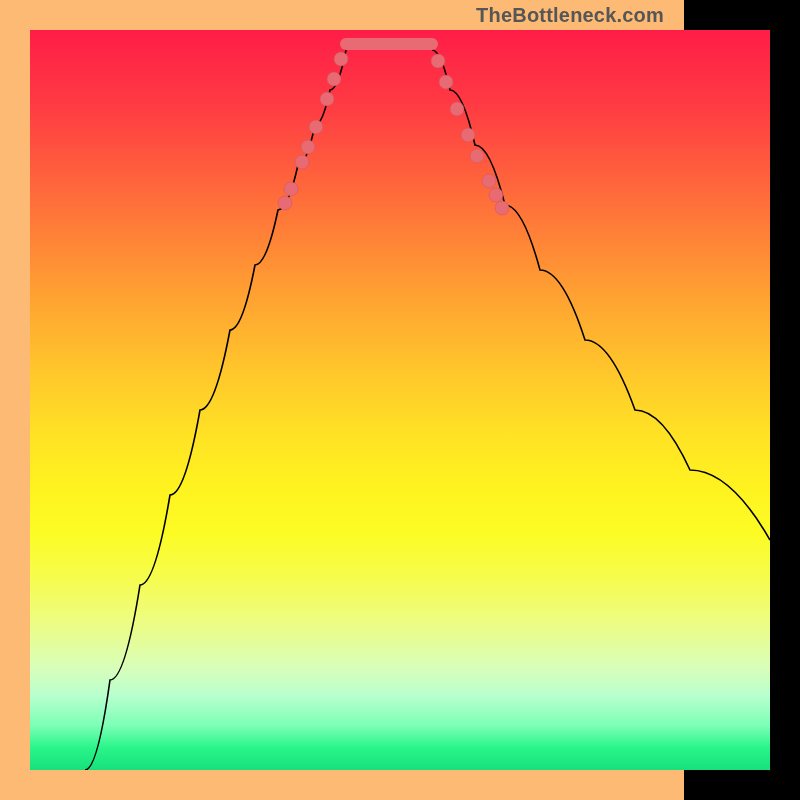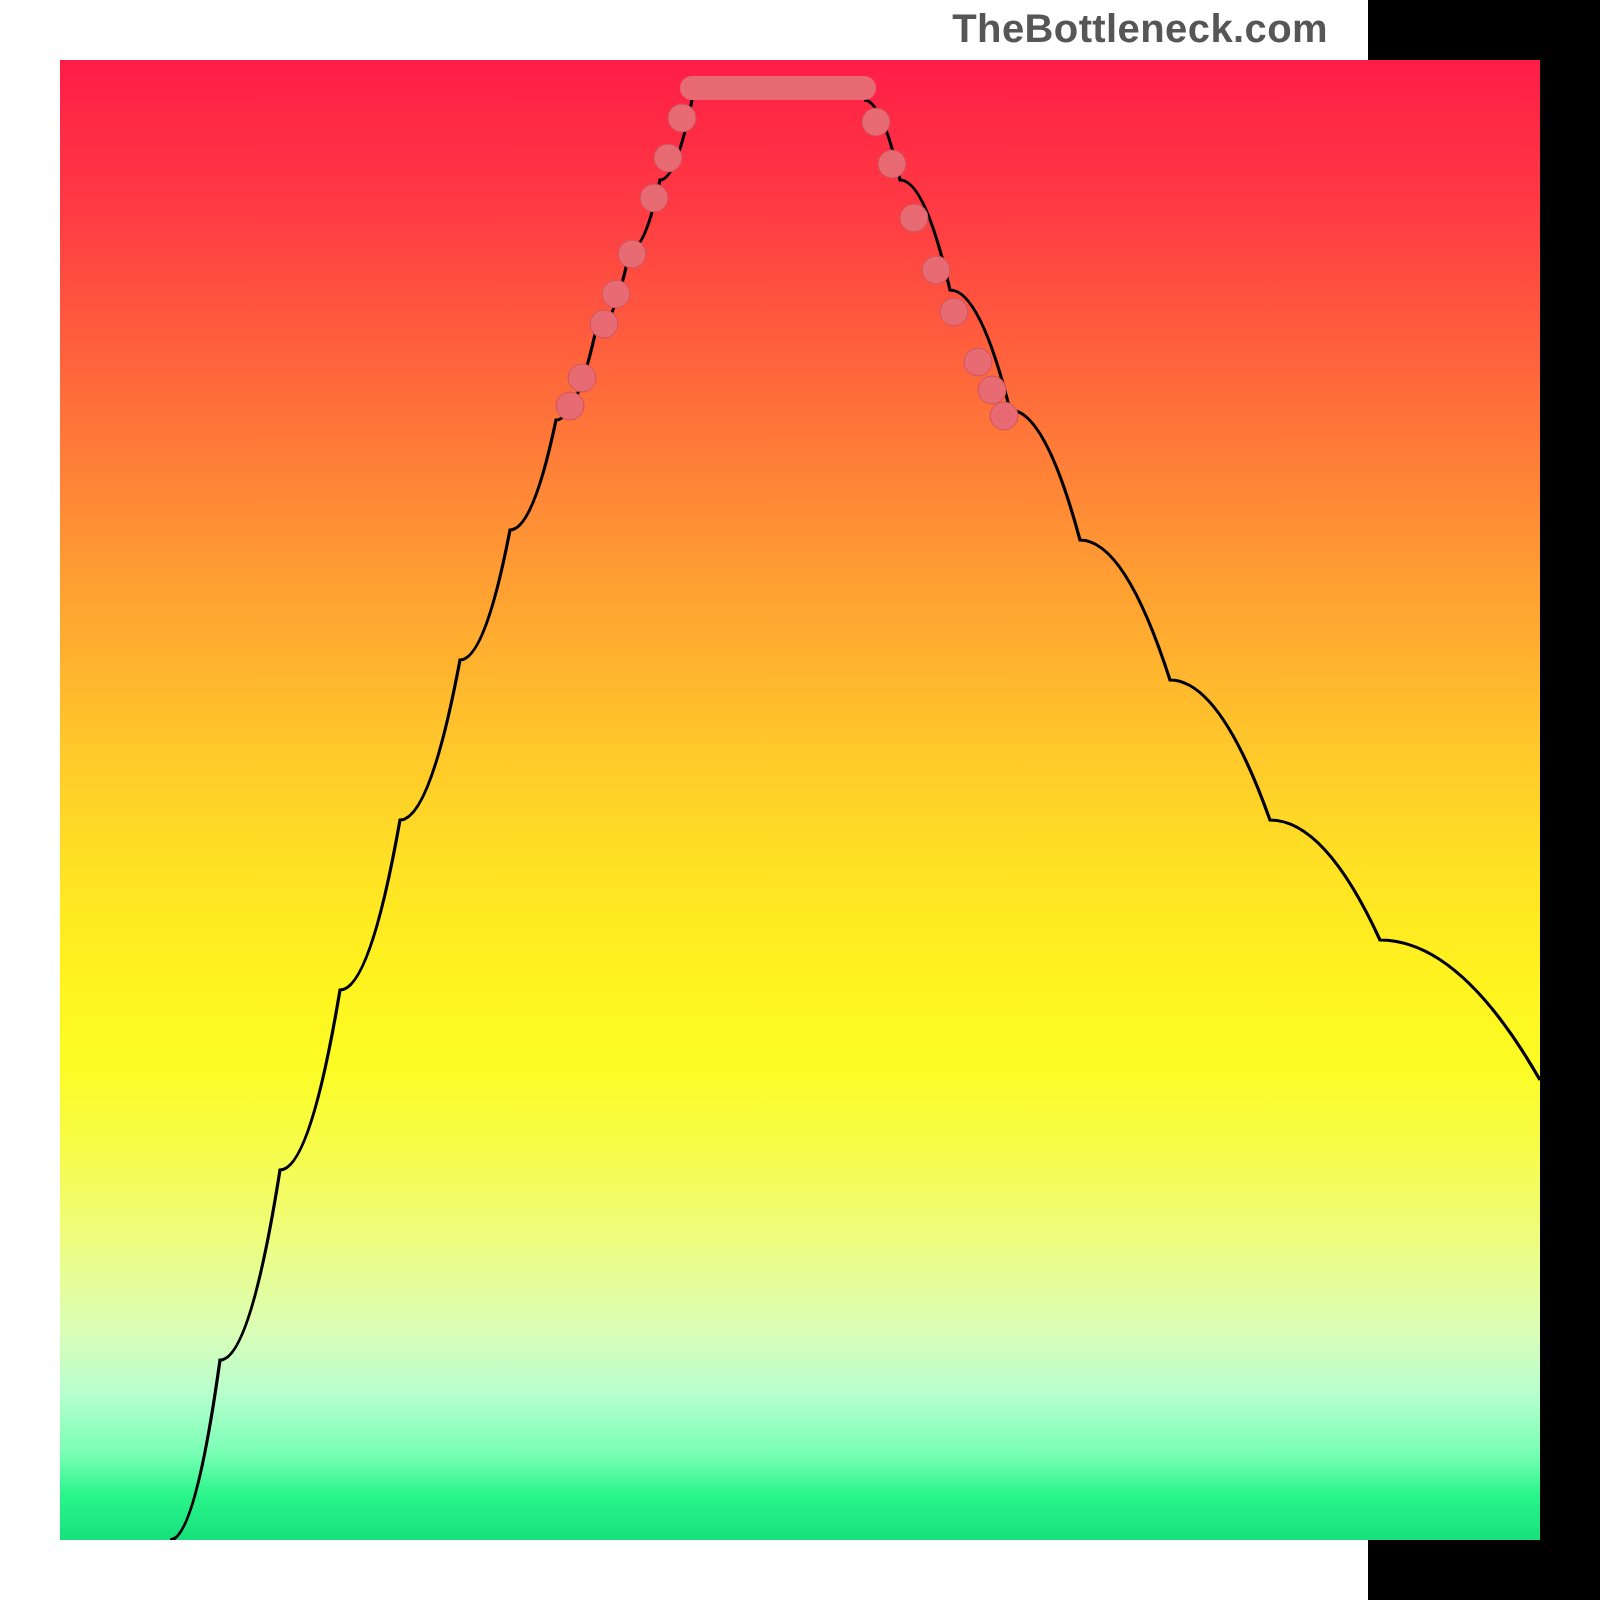--- a/index.html
+++ b/index.html
@@ -1,21 +1,21 @@
 <!DOCTYPE html>
 <html><head>
 <meta charset="utf-8">
 <style>
   * { margin: 0; padding: 0; box-sizing: border-box; }
   html, body { width: 800px; height: 800px; overflow: hidden; background: #000; }
   .frame {
     position: relative;
     width: 684px;
     height: 800px;
-    background: #ffffff;
+    background: #fdba74;
   }
   .watermark {
     position: absolute;
     top: 4px;
     right: 20px;
     font-family: Arial, Helvetica, sans-serif;
     font-size: 20px;
     font-weight: 600;
     color: #565656;
     letter-spacing: 0.2px;

